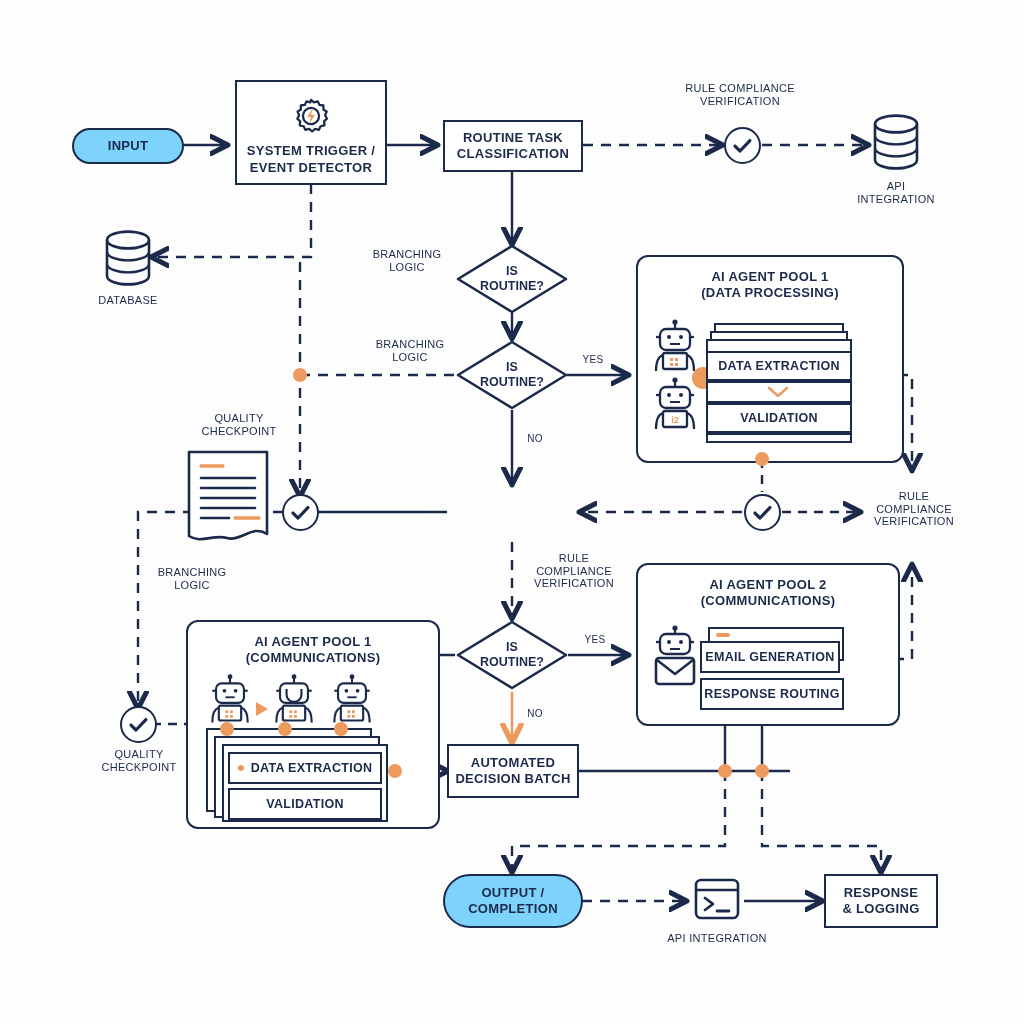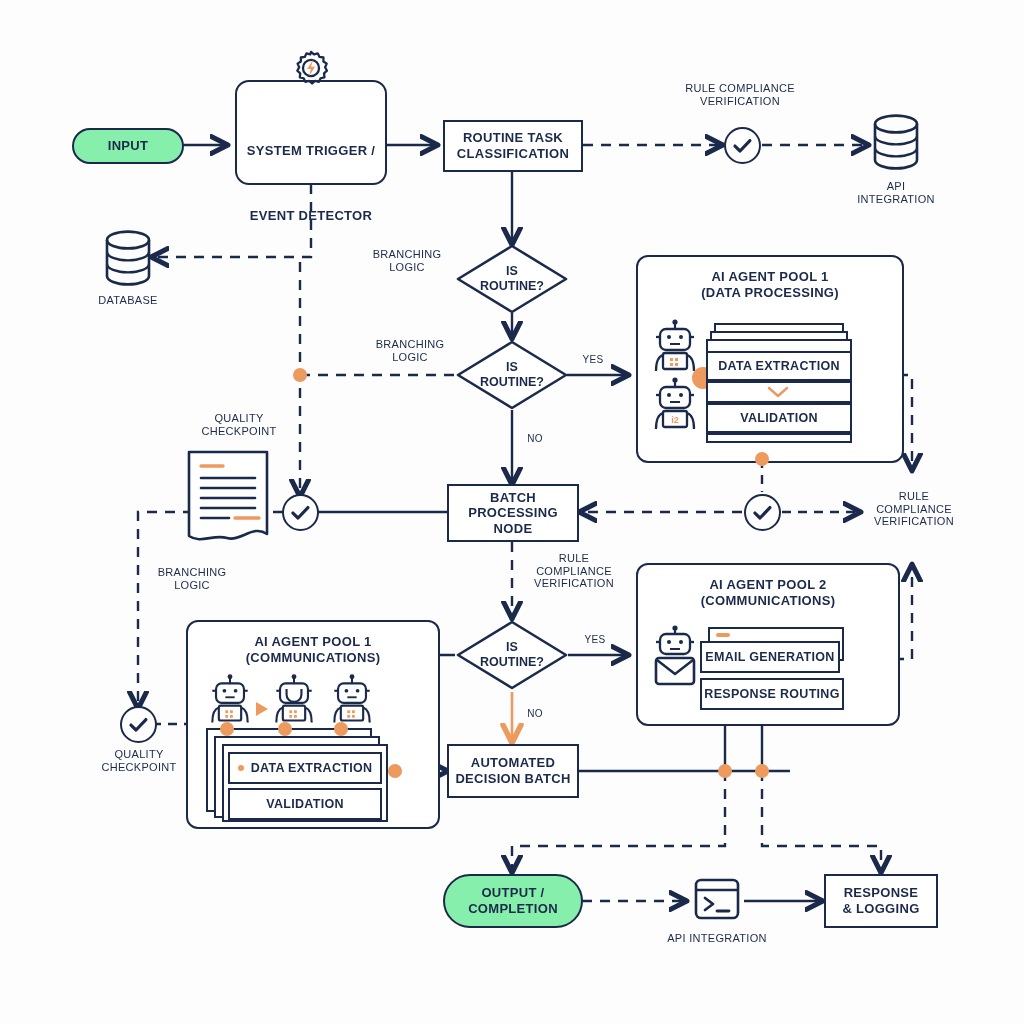--- a/index.html
+++ b/index.html
@@ -8,22 +8,22 @@
     font-family:"Liberation Sans","DejaVu Sans",sans-serif;
     color:#1B2A4A;
   }
   #canvas{position:relative;width:1024px;height:1024px;background:#fdfdfd;}
   svg.layer{position:absolute;top:0;left:0;width:1024px;height:1024px;}
   .node{position:absolute;box-sizing:border-box;display:flex;align-items:center;justify-content:center;text-align:center;}
   .lbl{position:absolute;text-align:center;line-height:1.15;letter-spacing:.2px;}
 
   
   .boxn{border:2.4px solid #1B2A4A;background:#ffffff;font-size:13px;font-weight:700;line-height:1.2;letter-spacing:.3px;}
-  .roundn{border:2.4px solid #1B2A4A;background:#86efac;border-radius:999px;font-size:13px;font-weight:700;line-height:1.2;letter-spacing:.3px;}
-  .softn{border:2.4px solid #1B2A4A;background:#ffffff;border-radius:14px;font-size:13px;font-weight:700;line-height:1.25;letter-spacing:.3px;gap:48px;}
+  .roundn{border:2.4px solid #1B2A4A;background:#7dd3fc;border-radius:999px;font-size:13px;font-weight:700;line-height:1.2;letter-spacing:.3px;}
+  .softn{border:2.4px solid #1B2A4A;background:#ffffff;border-radius:0;font-size:13px;font-weight:700;line-height:1.25;letter-spacing:.3px;}
   .panel{border:2.4px solid #1B2A4A;background:#ffffff;border-radius:12px;padding-left:38px;}
   .panel-title{position:absolute;left:0;right:0;top:12px;text-align:center;font-size:13px;font-weight:700;line-height:1.25;letter-spacing:.3px;}
   .chip{border:2.4px solid #1B2A4A;background:#ffffff;font-size:12.5px;font-weight:700;letter-spacing:.3px;display:flex;align-items:center;justify-content:center;position:absolute;box-sizing:border-box;}
   .sheet{border:2.4px solid #1B2A4A;background:#ffffff;position:absolute;box-sizing:border-box;}
   .caption{font-size:11px;font-weight:400;letter-spacing:.3px;}
   .edgelbl{font-size:10px;font-weight:400;letter-spacing:.3px;}
   .diamondwrap{position:absolute;}
   .diamond-txt{position:absolute;left:0;right:0;top:50%;transform:translateY(-50%);text-align:center;font-size:12.5px;font-weight:700;line-height:1.2;}
   .dot{position:absolute;border-radius:50%;background:#ED9A5E;}
   .ck{position:absolute;border:2.6px solid #1B2A4A;border-radius:50%;background:#fff;box-sizing:border-box;}
@@ -223,25 +223,20 @@
     <svg width="33" height="33" viewBox="0 0 24 24">
         <path d="M6.5 12.4 L10.2 16 L17.4 8.4" fill="none" stroke="#1B2A4A" stroke-width="2.3" stroke-linecap="round" stroke-linejoin="round"></path>
       </svg>
   </div>
 
   <div class="lbl caption" style="left:132px;top:566px;width:120px;">
     <div>BRANCHING</div>
     <div>LOGIC</div>
   </div>
 
-  <div class="node boxn" style="left:447px;top:484px;width:132px;height:58px;flex-direction:column;">
-    <span>BATCH</span>
-    <span>PROCESSING</span>
-    <span>NODE</span>
-  </div>
 
   <div class="lbl caption" style="left:514px;top:552px;width:120px;text-align:center;">
     <div>RULE</div>
     <div>COMPLIANCE</div>
     <div>VERIFICATION</div>
   </div>
 
   <div class="panel" style="position:absolute;left:636px;top:255px;width:226px;height:204px;">
     <div class="panel-title">
       <div>AI AGENT POOL 1</div>

